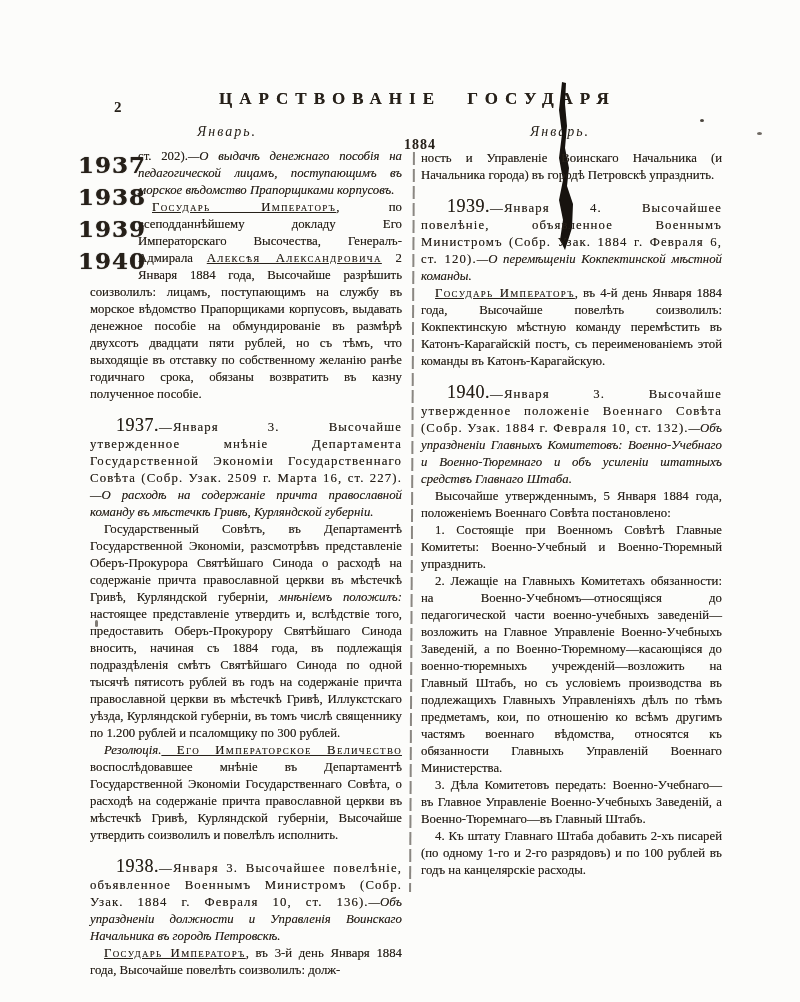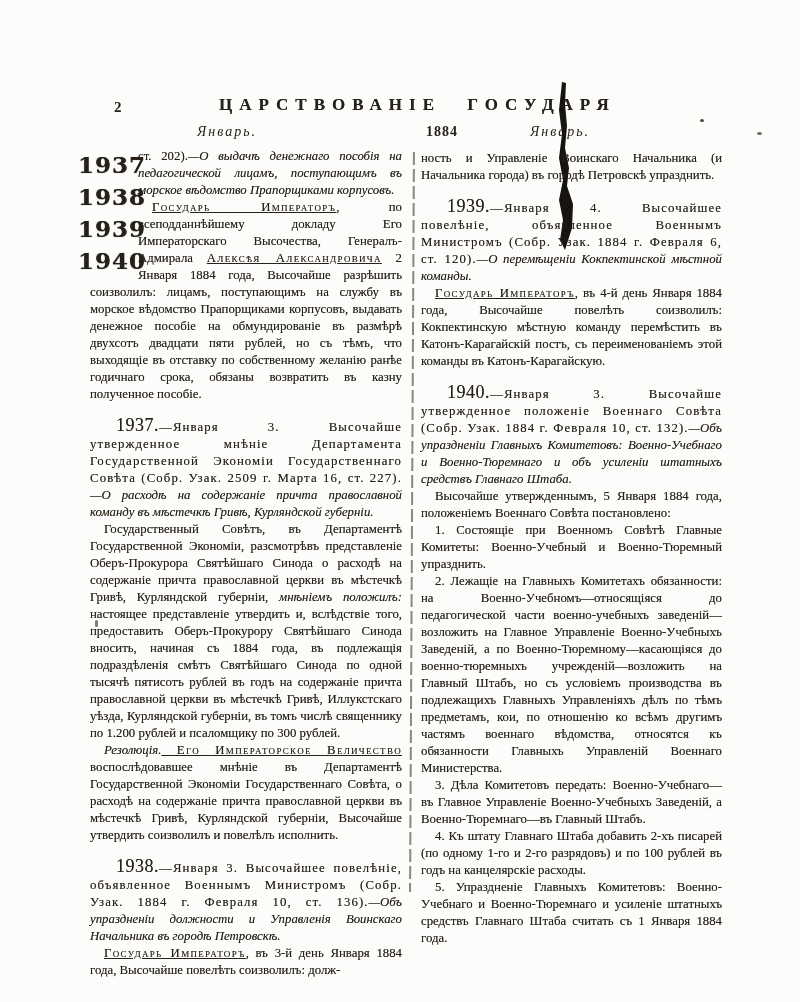--- a/index.html
+++ b/index.html
@@ -4,27 +4,27 @@
 <style>
   html,body{margin:0;padding:0;background:#e8e8e6;}
   .page{
     position:relative;width:800px;height:1002px;margin:0 auto;
     background:#fcfcfa;overflow:hidden;
     font-family:"Liberation Serif","DejaVu Serif",serif;
     color:#262019;
   }
   .pagenum{position:absolute;left:114px;top:99px;font-size:15px;font-weight:bold;}
   .title{
-    position:absolute;left:219px;top:95px;font-size:17px;font-weight:bold;
+    position:absolute;left:219px;top:89px;font-size:17px;font-weight:bold;
     letter-spacing:7px;word-spacing:15px;white-space:nowrap;
     text-shadow:0 0 .6px rgba(40,30,20,.6);
   }
   .running span{position:absolute;top:124px;font-size:14px;}
   .run-left{left:197px;font-style:italic;letter-spacing:2px;}
-  .run-center{left:426px;font-weight:bold;letter-spacing:1px;}
+  .run-center{left:404px;font-weight:bold;letter-spacing:1px;margin-top:13px;}
   .run-right{left:530px;font-style:italic;letter-spacing:2px;}
   .col{
     position:absolute;text-align:justify;
     font-size:12.8px;line-height:17px;
     text-shadow:0 0 .55px rgba(45,35,25,.5);
   }
   .col-left{left:90px;top:148px;width:312px;}
   .col-right{left:421px;top:150px;width:301px;}
   .col p{margin:0;}
   .ind{text-indent:14px;}
@@ -108,18 +108,17 @@
       <p class="ind"><span class="sc">Государь Императоръ</span><span>, въ 4-й день Января 1884 года, Высочайше повелѣть соизволилъ: Кокпектинскую мѣстную команду перемѣстить въ Катонъ-Карагайскій постъ, съ переименованіемъ этой команды въ Катонъ-Карагайскую.</span></p>
     </div>
 
     <div class="entry">
       <p class="entry-head"><span class="num">1940.</span><span class="g">—Января 3. Высочайше утвержденное положеніе Военнаго Совѣта (Собр. Узак. 1884 г. Февраля 10, ст. 132).</span><span class="it">—Объ упраздненіи Главныхъ Комитетовъ: Военно-Учебнаго и Военно-Тюремнаго и объ усиленіи штатныхъ средствъ Главнаго Штаба.</span></p>
       <p class="ind">Высочайше утвержденнымъ, 5 Января 1884 года, положеніемъ Военнаго Совѣта постановлено:</p>
       <p class="ind">1. Состоящіе при Военномъ Совѣтѣ Главные Комитеты: Военно-Учебный и Военно-Тюремный упразднить.</p>
       <p class="ind">2. Лежащіе на Главныхъ Комитетахъ обязанности: на Военно-Учебномъ—относящіяся до педагогической части военно-учебныхъ заведеній—возложить на Главное Управленіе Военно-Учебныхъ Заведеній, а по Военно-Тюремному—касающіяся до военно-тюремныхъ учрежденій—возложить на Главный Штабъ, но съ условіемъ производства въ подлежащихъ Главныхъ Управленіяхъ дѣлъ по тѣмъ предметамъ, кои, по отношенію ко всѣмъ другимъ частямъ военнаго вѣдомства, относятся къ обязанности Главныхъ Управленій Военнаго Министерства.</p>
       <p class="ind">3. Дѣла Комитетовъ передать: Военно-Учебнаго—въ Главное Управленіе Военно-Учебныхъ Заведеній, а Военно-Тюремнаго—въ Главный Штабъ.</p>
       <p class="ind">4. Къ штату Главнаго Штаба добавить 2-хъ писарей (по одному 1-го и 2-го разрядовъ) и по 100 рублей въ годъ на канцелярскіе расходы.</p>
-      <p class="ind">5. Упраздненіе Главныхъ Комитетовъ: Военно-Учебнаго и Военно-Тюремнаго и усиленіе штатныхъ средствъ Главнаго Штаба считать съ 1 Января 1884 года.</p>
     </div>
 
   </div>
 
 </div>
 
 </body></html>

